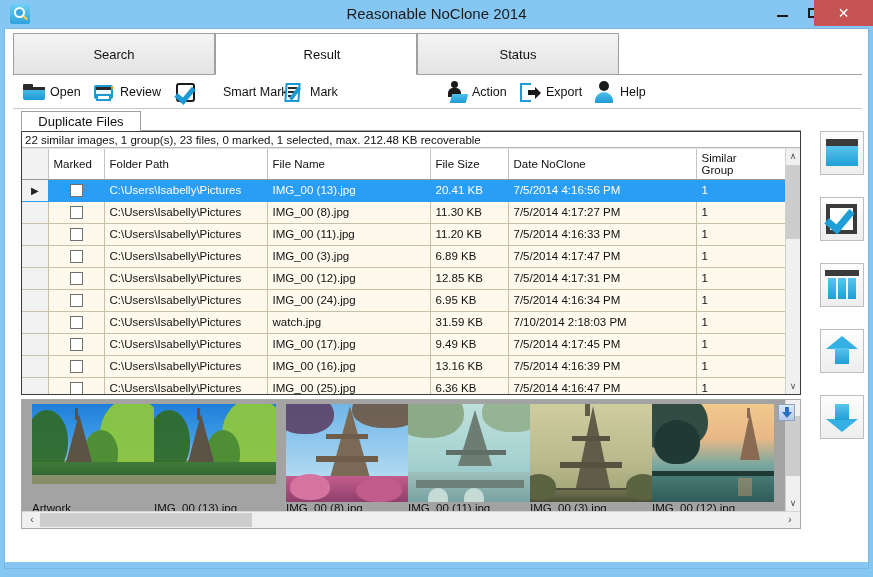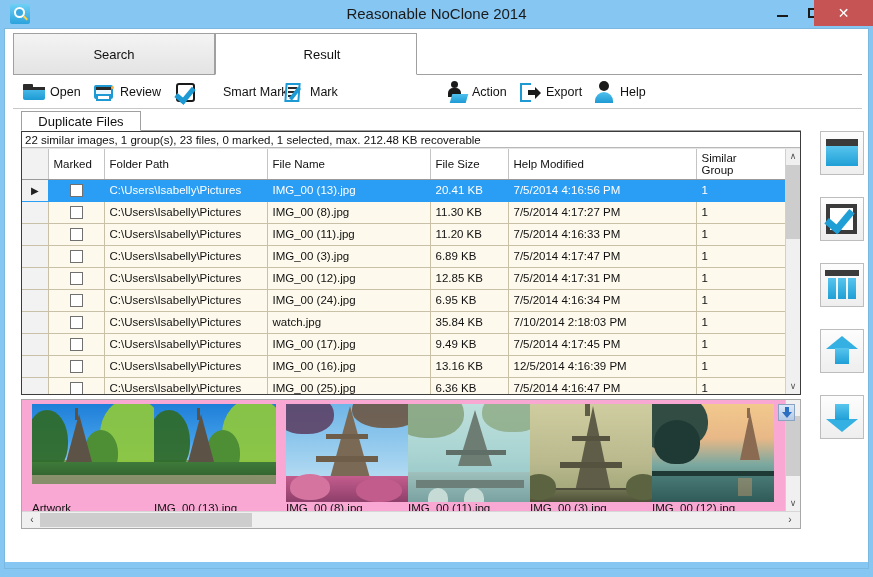--- a/index.html
+++ b/index.html
@@ -409,21 +409,21 @@
     width: 14px; height: 74px;
     background: #cdcdcd;
   }
 
   
   #thumbwrap {
     position: absolute;
     left: 8px; top: 324px;
     width: 780px; height: 130px;
     border: 1px solid #a8a8a8;
-    background: #f9a8d4;
+    background: #a3a3a3;
     box-sizing: border-box;
     overflow: hidden;
   }
   .thumb-item {
     position: absolute;
     top: 4px;
     width: 122px;
   }
   .thumb-item .pic {
     width: 122px; height: 80px;
@@ -607,20 +607,21 @@
     <div class="wbtn" id="btn-close">
       <div class="g">✕</div>
     </div>
   </div>
 
   <div id="client">
 
     <div id="tabstrip">
       <div class="mtab" id="tab-search">Search</div>
       <div class="mtab active" id="tab-result">Result</div>
+      <div class="mtab" id="tab-status">Status</div>
     </div>
 
     <div id="tabpane">
 
       <div id="toolbar">
 
         <div class="tbtn" style="left:8px;">
           <span class="ticon ic-folder">
             <span class="top"></span>
               <span class="body"></span>
@@ -702,21 +703,21 @@
               <col style="width:188px">
               <col style="width:89px">
           </colgroup>
           <thead>
             <tr>
               <th class="c-ind"></th>
               <th class="c-mark">Marked</th>
               <th>Folder Path</th>
               <th>File Name</th>
               <th>File Size</th>
-              <th>Help Modified</th>
+              <th>Date NoClone</th>
               <th>
                 <div>Similar</div>
                 <div>Group</div>
               </th>
             </tr>
           </thead>
           <tbody id="grid-body">
               <tr class="selected">
                 <td class="c-ind">▶</td>
                 <td class="c-mark"><span class="cb"></span></td>
@@ -769,40 +770,40 @@
                 <td>IMG_00 (24).jpg</td>
                 <td>6.95 KB</td>
                 <td>7/5/2014 4:16:34 PM</td>
                 <td>1</td>
               </tr>
               <tr>
                 <td class="c-ind"></td>
                 <td class="c-mark"><span class="cb"></span></td>
                 <td>C:\Users\Isabelly\Pictures</td>
                 <td>watch.jpg</td>
-                <td>35.84 KB</td>
+                <td>31.59 KB</td>
                 <td>7/10/2014 2:18:03 PM</td>
                 <td>1</td>
               </tr>
               <tr>
                 <td class="c-ind"></td>
                 <td class="c-mark"><span class="cb"></span></td>
                 <td>C:\Users\Isabelly\Pictures</td>
                 <td>IMG_00 (17).jpg</td>
                 <td>9.49 KB</td>
                 <td>7/5/2014 4:17:45 PM</td>
                 <td>1</td>
               </tr>
               <tr>
                 <td class="c-ind"></td>
                 <td class="c-mark"><span class="cb"></span></td>
                 <td>C:\Users\Isabelly\Pictures</td>
                 <td>IMG_00 (16).jpg</td>
                 <td>13.16 KB</td>
-                <td>12/5/2014 4:16:39 PM</td>
+                <td>7/5/2014 4:16:39 PM</td>
                 <td>1</td>
               </tr>
               <tr>
                 <td class="c-ind"></td>
                 <td class="c-mark"><span class="cb"></span></td>
                 <td>C:\Users\Isabelly\Pictures</td>
                 <td>IMG_00 (25).jpg</td>
                 <td>6.36 KB</td>
                 <td>7/5/2014 4:16:47 PM</td>
                 <td>1</td>

